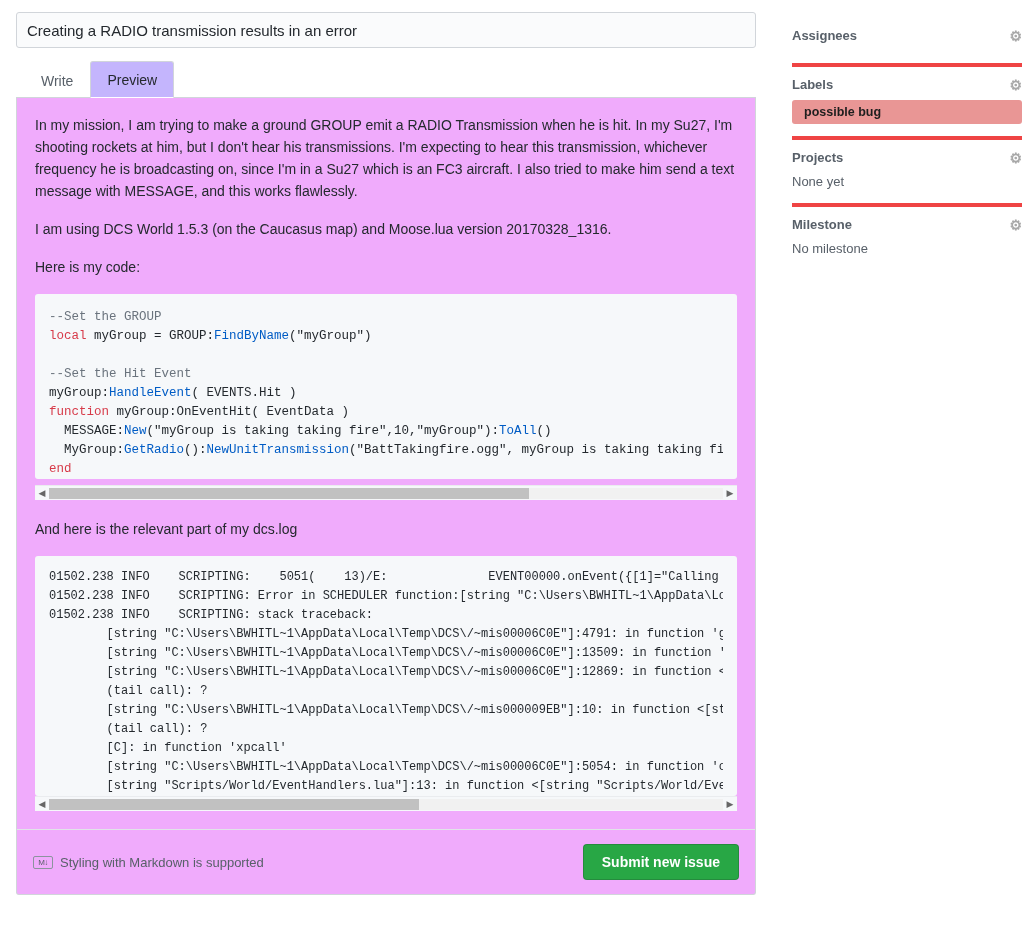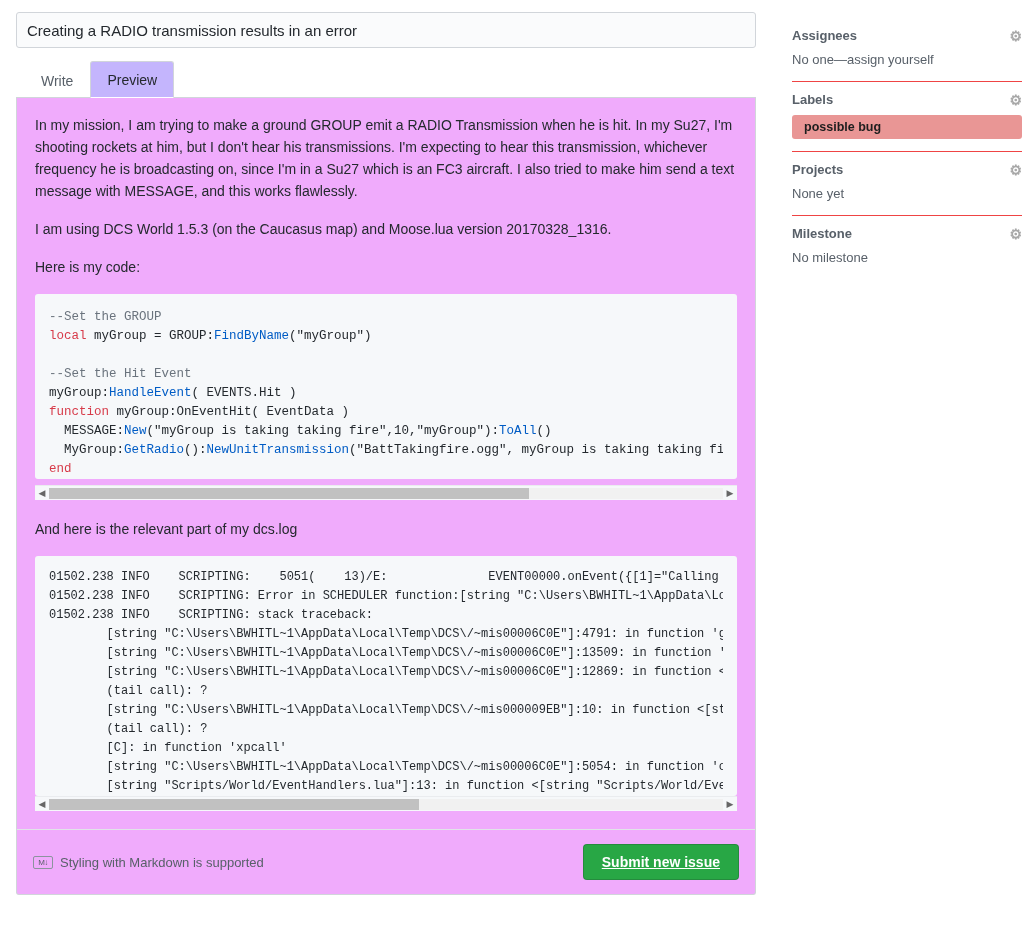--- a/index.html
+++ b/index.html
@@ -190,31 +190,30 @@
   .submit-btn {
     background: #28a745;
     border: 1px solid rgba(27,31,35,0.2);
     color: #fff;
     font-size: 14px;
     font-weight: bold;
     padding: 9px 18px;
     border-radius: 4px;
     cursor: pointer;
     font-family: "Liberation Sans", sans-serif;
-    text-decoration: underline;
   }
 
   
   .sidebar {
     width: 230px;
     flex: 0 0 230px;
     padding-top: 6px;
   }
   .side-section {
-    border-bottom: 1px solid #ef4444;
+    border-bottom: 4px solid #ef4444;
     padding: 10px 0 12px 0;
   }
   .side-head {
     display: flex;
     align-items: center;
     justify-content: space-between;
     font-size: 13px;
     font-weight: bold;
     color: #586069;
     margin-bottom: 8px;
@@ -318,21 +317,20 @@
     </div>
   </div>
 
   <div class="sidebar">
 
     <div class="side-section">
       <div class="side-head">
         <span>Assignees</span>
         <span class="gear">⚙</span>
       </div>
-      <div class="side-text">No one—assign yourself</div>
     </div>
 
     <div class="side-section">
       <div class="side-head">
         <span>Labels</span>
         <span class="gear">⚙</span>
       </div>
       <span class="label-chip">possible bug</span>
     </div>
 

